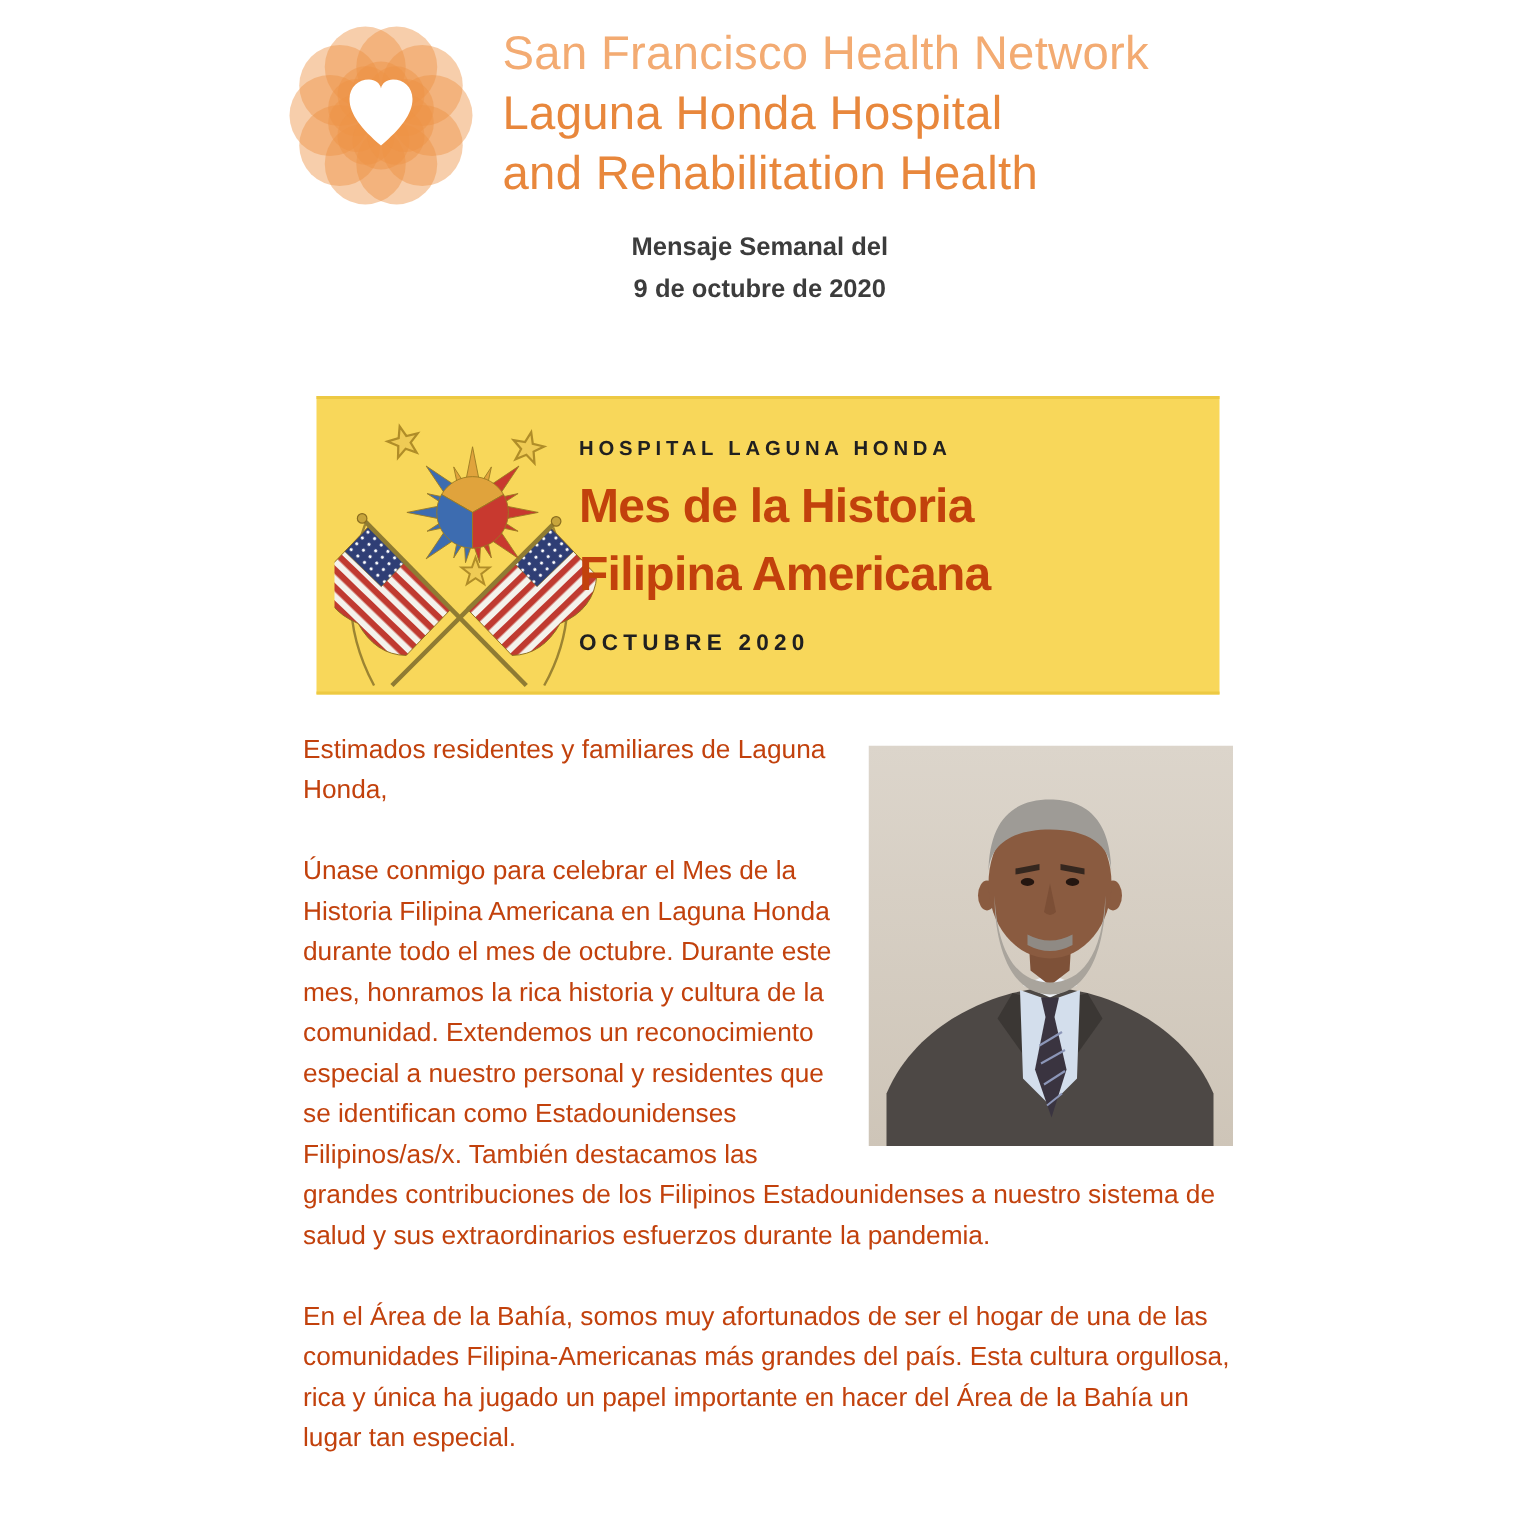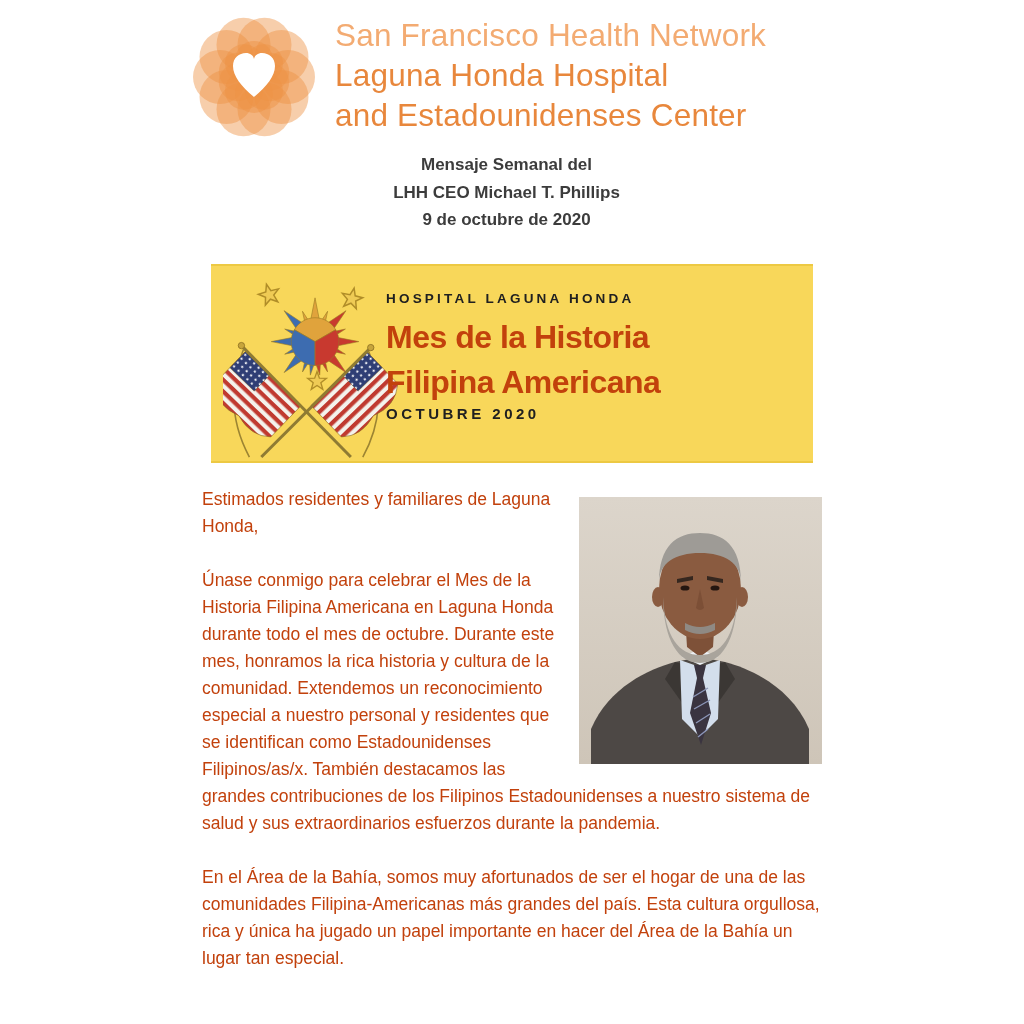--- a/index.html
+++ b/index.html
@@ -17,21 +17,21 @@
   .message-header{position:absolute;top:151px;left:0;width:1013px;text-align:center;
                   font-weight:bold;font-size:17px;line-height:27.5px;color:#3C3C3C;}
 
   
   .banner{position:absolute;left:211px;top:264px;width:602px;height:199px;background:#F8D75A;
           overflow:hidden;box-sizing:border-box;border-top:2px solid #EDC943;border-bottom:2px solid #EDC943;}
   .banner-art{position:absolute;left:12px;top:0;}
   .banner-textblock{position:absolute;left:175px;top:25px;}
   .banner-eyebrow{font-size:13.5px;letter-spacing:3.2px;color:#202020;font-weight:600;margin-bottom:9px;}
   .banner-title{font-size:32px;line-height:45px;font-weight:800;color:#c2410c;letter-spacing:-.5px;}
-  .banner-date{font-size:15px;letter-spacing:3.5px;color:#202020;font-weight:600;}
+  .banner-date{font-size:15px;letter-spacing:3.5px;color:#202020;font-weight:600;margin-top:15px;}
 
   
   .content{position:absolute;left:202px;top:486px;width:620px;font-size:17.5px;line-height:27px;color:#c2410c;}
   .content p{margin:0 0 27px 0;}
   .photo{float:right;width:243px;height:267px;margin:11px 0 14px 18px;}
   .photo svg{display:block;}
 </style>
 </head>
 <body>
 
@@ -61,27 +61,26 @@
             <circle cx="65" cy="82" r="19"></circle>
           <circle cx="75" cy="78.8" r="19"></circle>
             <circle cx="81.2" cy="70.3" r="19"></circle>
         </g>
         <path fill="#ffffff" d="M65,85 C52,74 44,64 44,54 C44,46 50,41 57,41 C61,41 64.5,43.5 65,47 C65.5,43.5 69,41 73,41 C80,41 86,46 86,54 C86,64 78,74 65,85 Z"></path>
       </svg>
     </div>
     <div class="brand-text">
       <div class="brand-network">San Francisco Health Network</div>
       <div class="brand-hospital">Laguna Honda Hospital</div>
-      <div class="brand-hospital">and Estadounidenses Center</div>
+      <div class="brand-hospital">and Rehabilitation Health</div>
     </div>
   </header>
 
   <section class="message-header">
     <div>Mensaje Semanal del</div>
-    <div>LHH CEO Michael T. Phillips</div>
     <div>9 de octubre de 2020</div>
   </section>
 
   <section class="banner">
     <div class="banner-art">
       <svg width="200" height="195" viewBox="0 0 200 196">
         <defs>
           <pattern id="stripesP" width="78" height="8.46" patternUnits="userSpaceOnUse">
             <rect width="78" height="8.46" fill="#F4F2EC"></rect>
             <rect width="78" height="4.23" fill="#C03A30"></rect>

